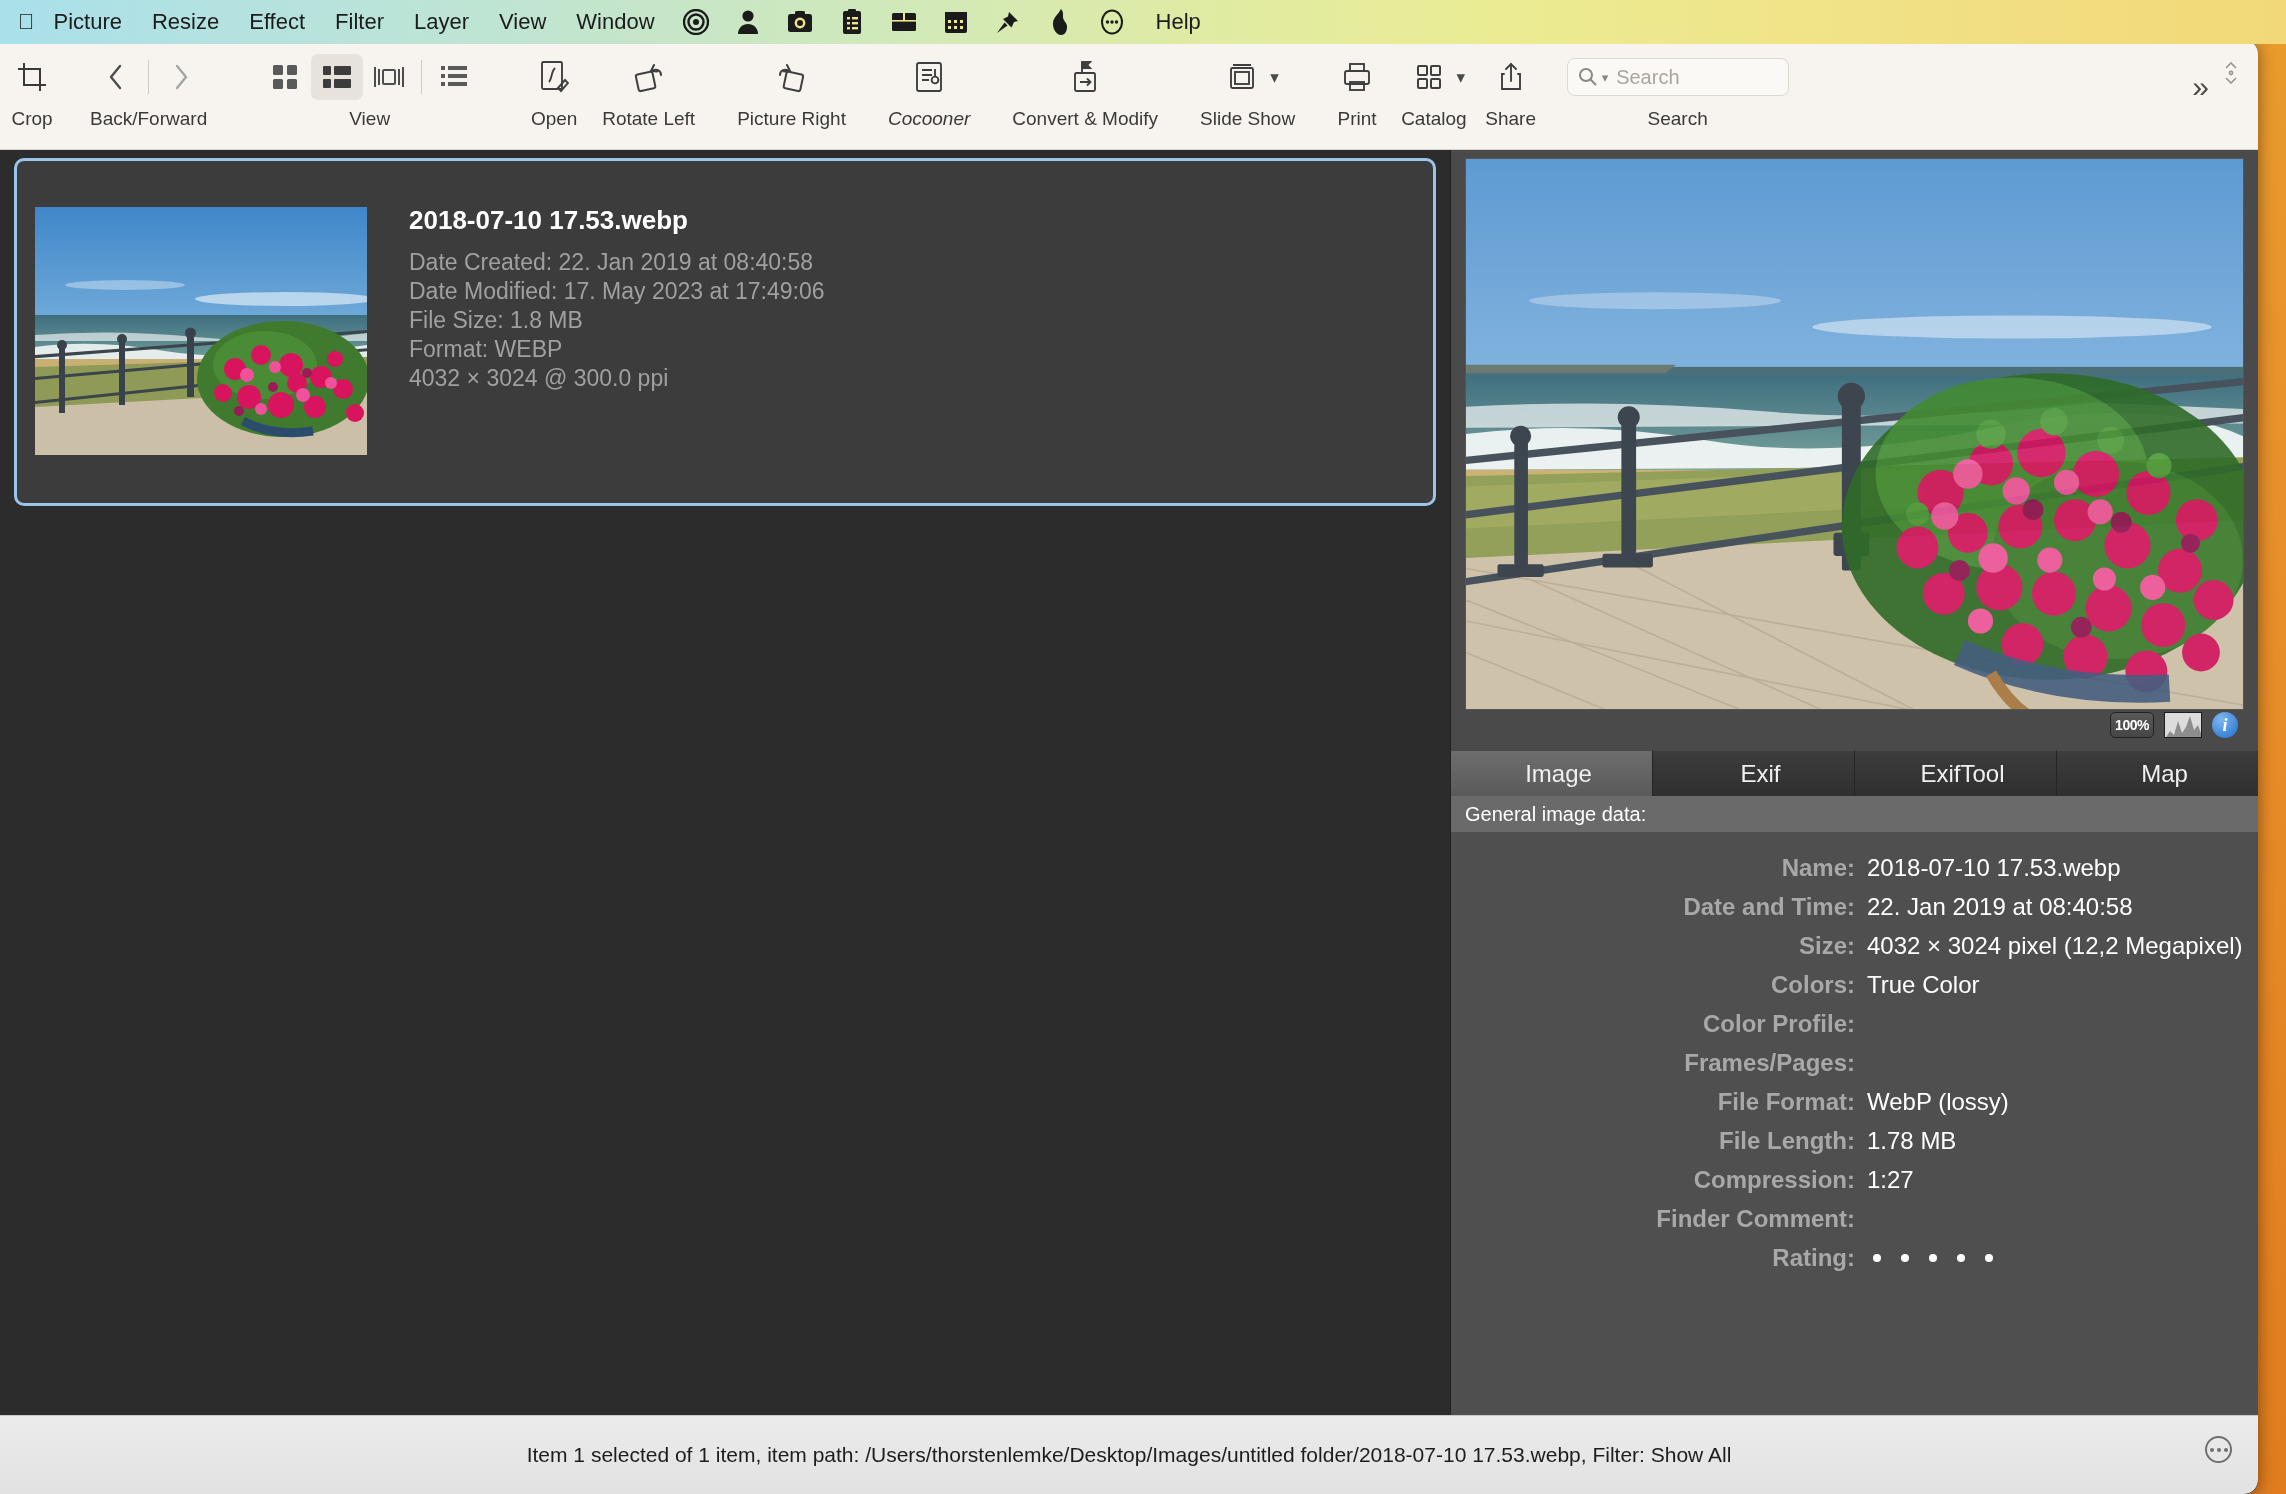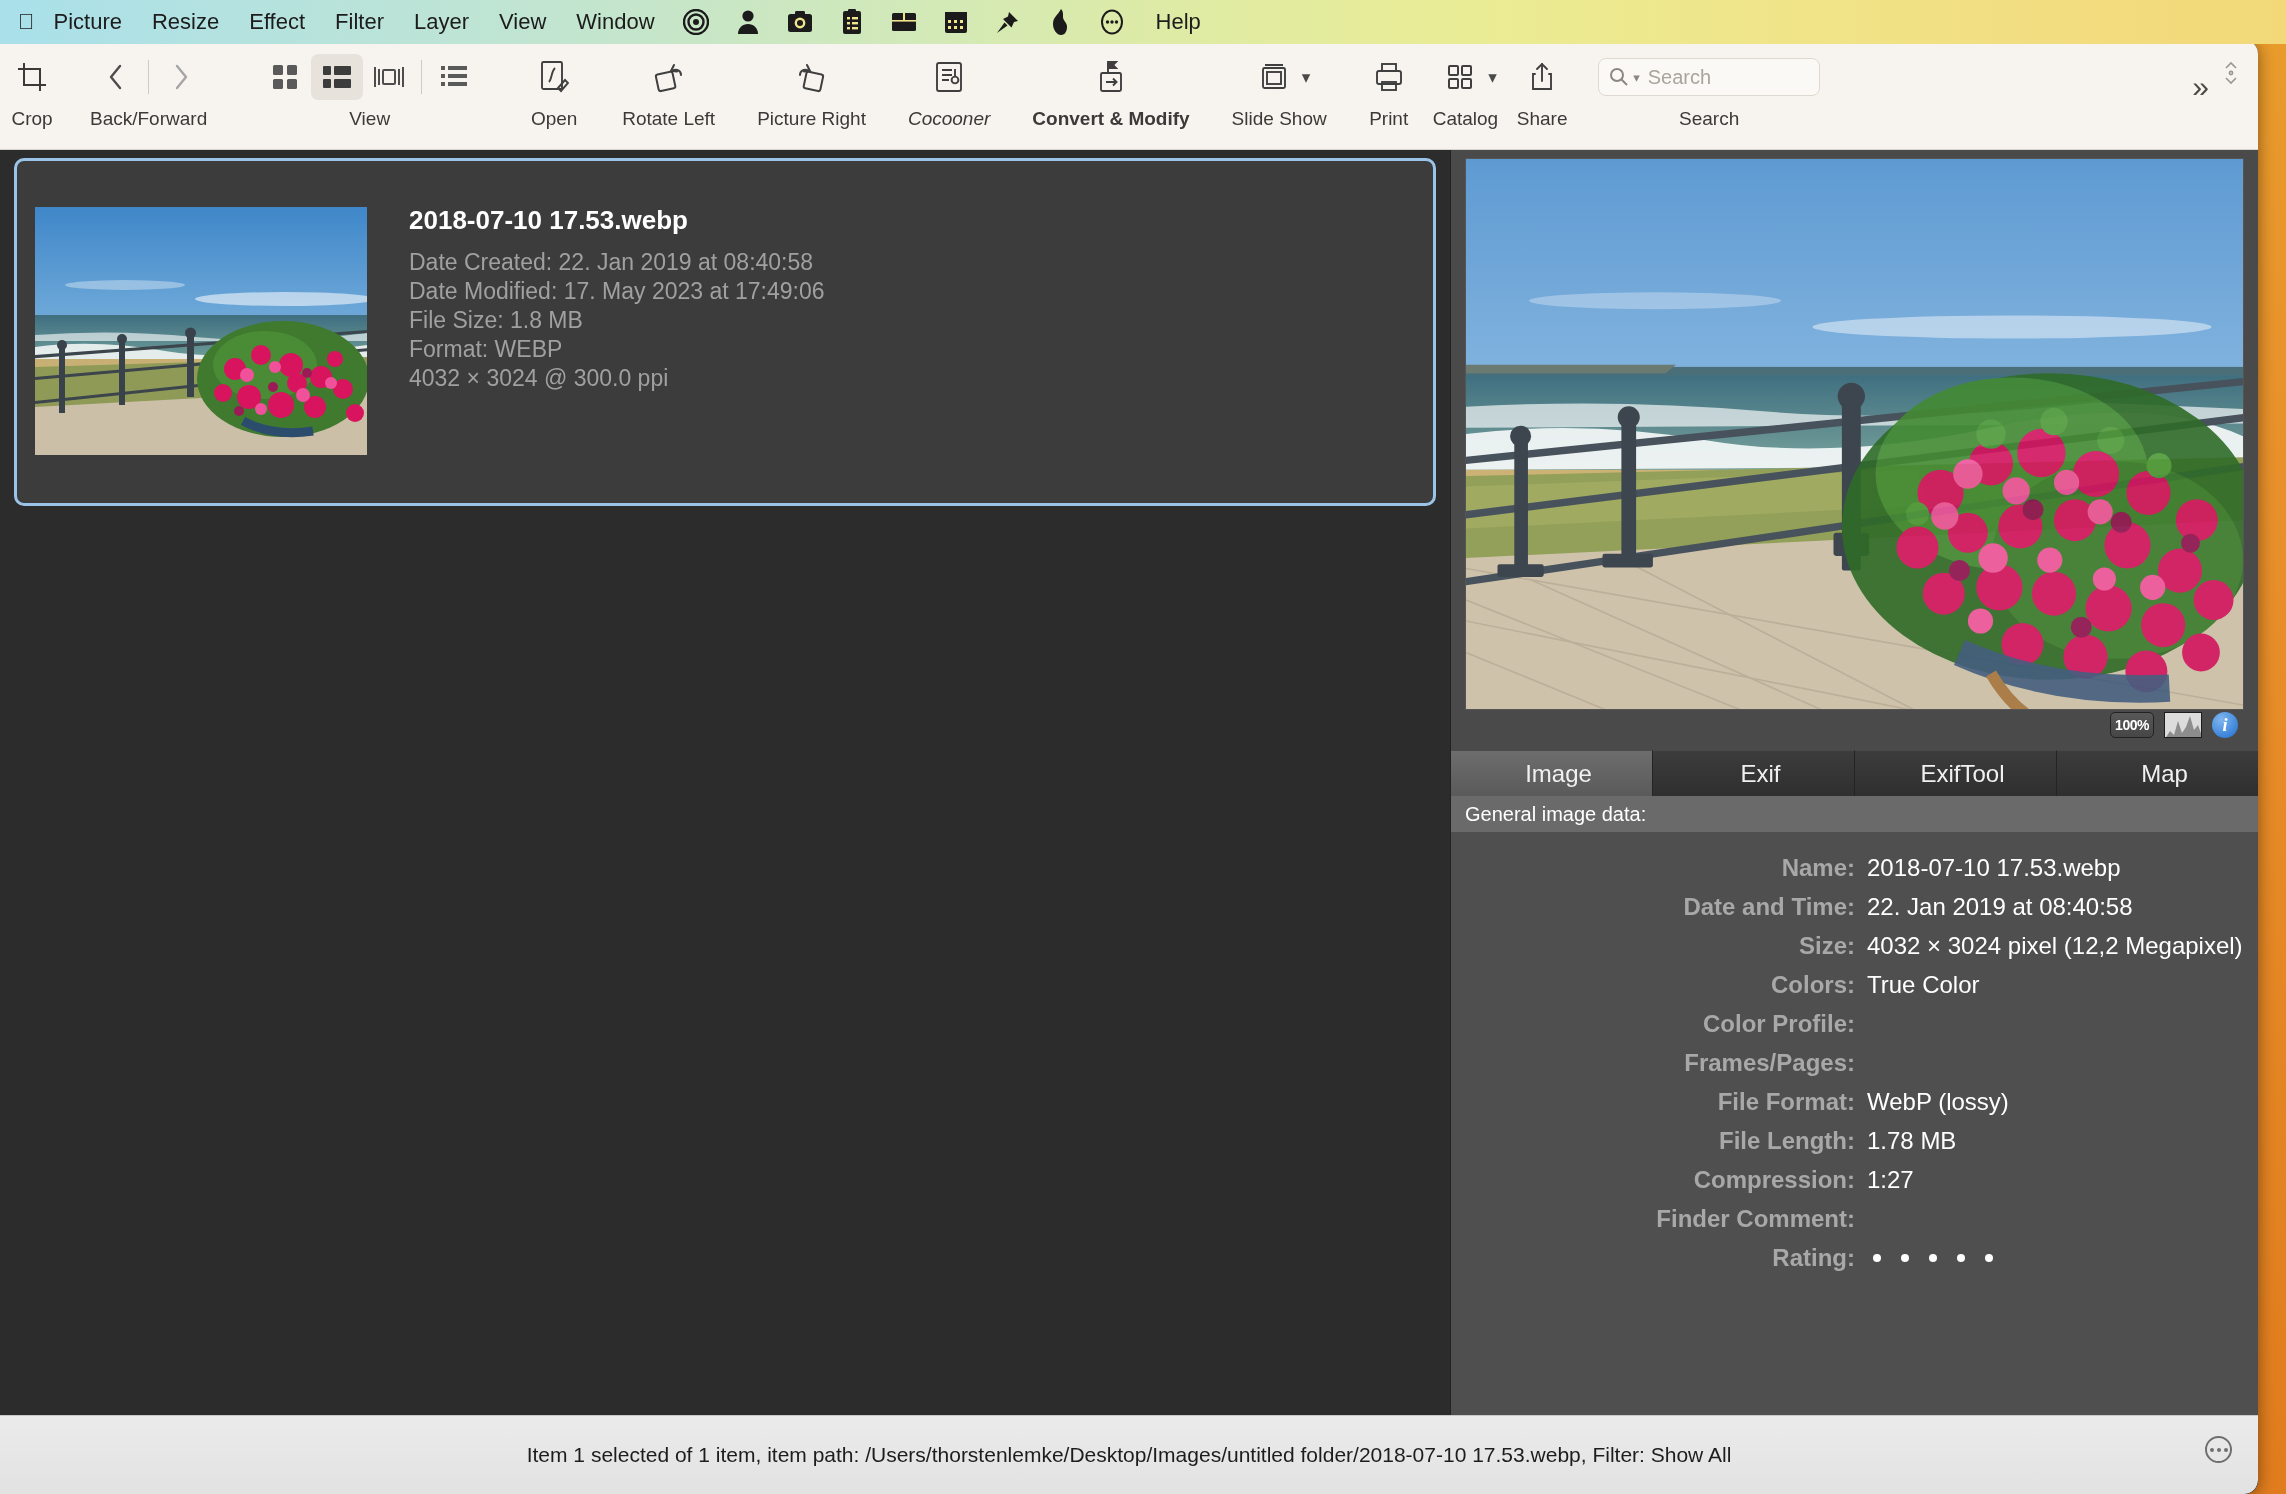--- a/index.html
+++ b/index.html
@@ -376,21 +376,21 @@
             <svg width="30" height="34" viewBox="0 0 30 34" fill="none" stroke="#3f3f3f" stroke-width="1.9">
               <rect x="3" y="2" width="20" height="27" rx="1.5"></rect>
                 <path d="M10 22c3-3 2-10 6-14"></path>
                 <path d="M19 28l7-8 3 3-7 8z"></path>
             </svg>
           </div>
         </div>
         <div class="tb-label">Open</div>
       </div>
 
-      <div class="tb-group" style="margin-left:42px;">
+      <div class="tb-group" style="margin-left:22px;">
         <div class="tb-icons">
           <div class="tb-btn">
             <svg width="32" height="32" viewBox="0 0 32 32" fill="none" stroke="#3f3f3f" stroke-width="2" stroke-linecap="round">
               <rect x="4" y="12" width="17" height="17" rx="2" transform="rotate(-12 12 20)"></rect>
               <path d="M19 10c5-3 9 0 9 4"></path>
                 <path d="M21 4l-3 6 6 .5"></path>
             </svg>
           </div>
         </div>
         <div class="tb-label">Rotate Left</div>
@@ -416,21 +416,21 @@
               <rect x="3" y="3" width="24" height="28" rx="2"></rect>
                 <path d="M8 10h10M8 15h10M8 20h7"></path>
               <circle cx="21" cy="20" r="3.4"></circle>
                 <path d="M21 16.6V9"></path>
             </svg>
           </div>
         </div>
         <div class="tb-label">Cocooner</div>
       </div>
 
-      <div class="tb-group" style="margin-left:42px;font-weight:bold;">
+      <div class="tb-group" style="margin-left:42px;">
         <div class="tb-icons">
           <div class="tb-btn">
             <svg width="32" height="36" viewBox="0 0 32 36" fill="none" stroke="#3f3f3f" stroke-width="1.9">
               <rect x="6" y="14" width="20" height="18" rx="1.5"></rect>
               <path d="M11 23h10M18 19.5l3.5 3.5-3.5 3.5"></path>
               <path d="M13 14V4"></path>
                 <path d="M13 3h8l-3 3 3 3h-8z" fill="#3f3f3f"></path>
             </svg>
           </div>
         </div>

